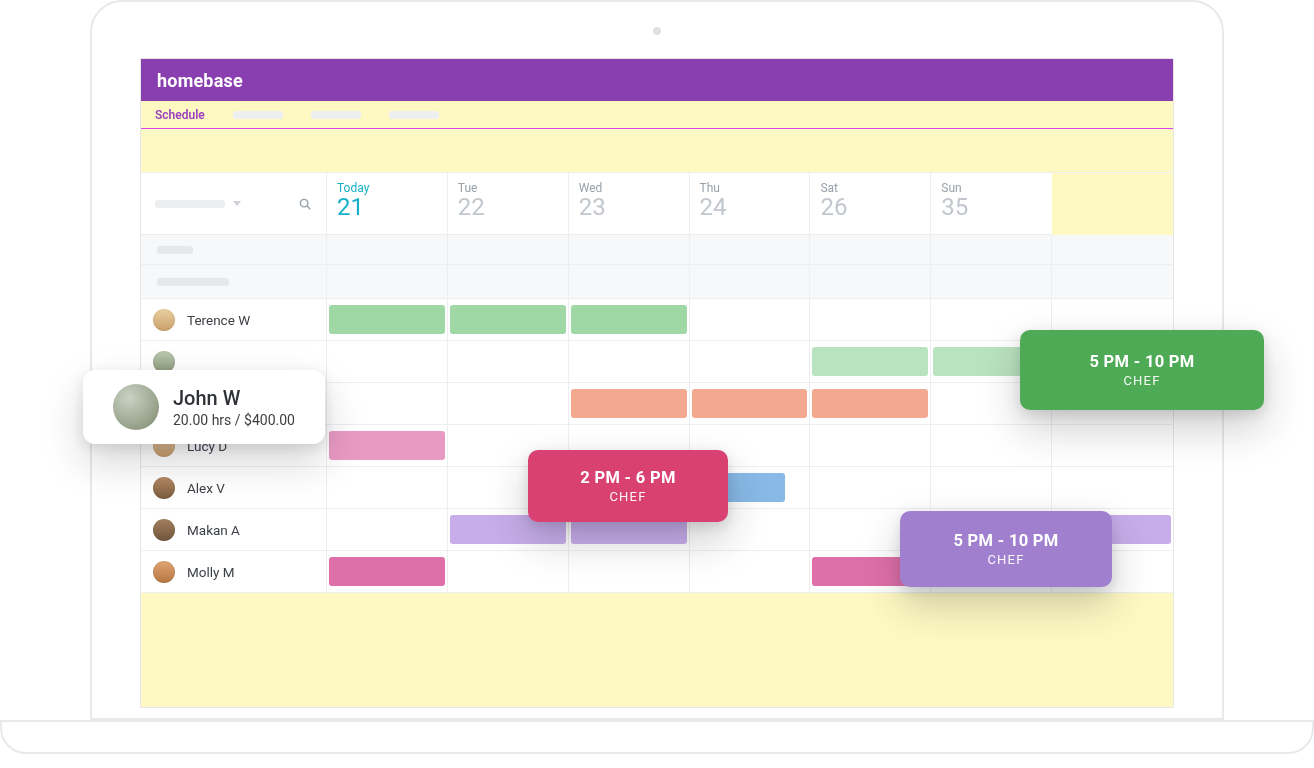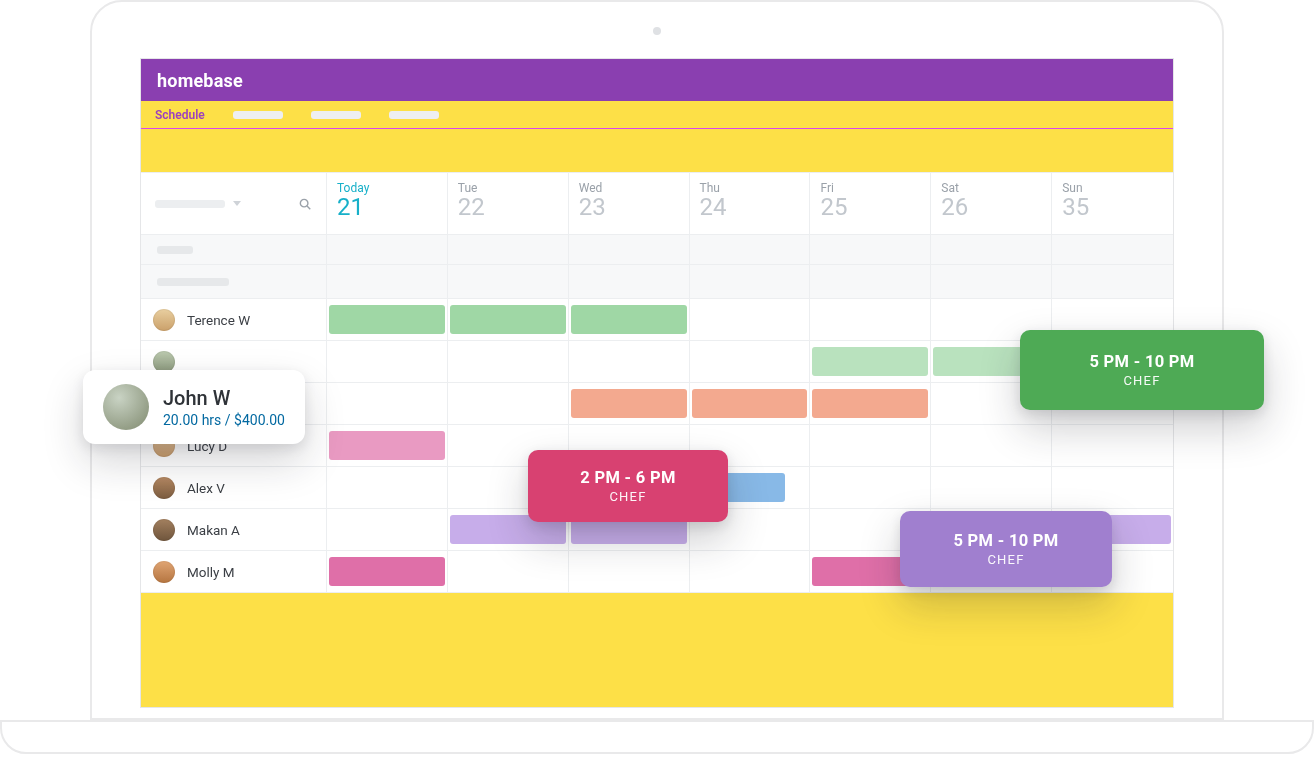--- a/index.html
+++ b/index.html
@@ -45,21 +45,21 @@
     background: #dfe1e4;
   }
 
   .screen {
     position: absolute;
     left: 48px;
     right: 48px;
     top: 56px;
     bottom: 10px;
     border: 1px solid #e5e6e8;
-    background: #fde047;
+    background: #fef9c3;
     overflow: visible;
   }
 
   .brand-bar {
     height: 42px;
     background: #8a3fb0;
     color: #fff;
     display: flex;
     align-items: center;
     padding: 0 16px;
@@ -166,21 +166,21 @@
   .c-pink    { background: #e99ac2; }
   .c-purple  { background: #c7adea; }
   .c-magenta { background: #df6fa8; }
 
   
   .card {
     position: absolute;
     background: #fff;
     border-radius: 12px;
     box-shadow: 0 18px 40px rgba(30,30,40,.18), 0 4px 12px rgba(30,30,40,.10);
-    padding: 14px 20px;
+    padding: 14px 30px;
   }
   .shift-card {
     position: absolute;
     border-radius: 10px;
     color: #fff;
     box-shadow: 0 18px 40px rgba(30,30,40,.22), 0 4px 12px rgba(30,30,40,.12);
     display: flex;
     flex-direction: column;
     align-items: center;
     justify-content: center;
@@ -194,21 +194,21 @@
     top: 370px;
     display: flex;
     align-items: center;
     gap: 14px;
   }
   .profile-card .big-avatar {
     width: 46px; height: 46px; border-radius: 50%;
     background: radial-gradient(circle at 35% 30%, #c9d3c4, #7f896e);
   }
   .profile-card .p-name { font-size: 20px; color: #2f3338; font-weight: 500; }
-  .profile-card .p-sub  { font-size: 14px; color: #0369a1; margin-top: 2px; }
+  .profile-card .p-sub  { font-size: 14px; color: #404040; margin-top: 2px; }
 </style>
 </head>
 <body>
 
 <div class="laptop">
   <div class="laptop-camera"></div>
 
   <div class="screen">
 
     <div class="brand-bar">
@@ -247,24 +247,20 @@
       </div>
       <div class="cell day-head">
         <div class="dow">Wed</div>
         <div class="num">23</div>
       </div>
       <div class="cell day-head">
         <div class="dow">Thu</div>
         <div class="num">24</div>
       </div>
       <div class="cell day-head">
-        <div class="dow">Fri</div>
-        <div class="num">25</div>
-      </div>
-      <div class="cell day-head">
         <div class="dow">Sat</div>
         <div class="num">26</div>
       </div>
       <div class="cell day-head">
         <div class="dow">Sun</div>
         <div class="num">35</div>
       </div>
     </div>
 
     <div class="grid sub-row">

